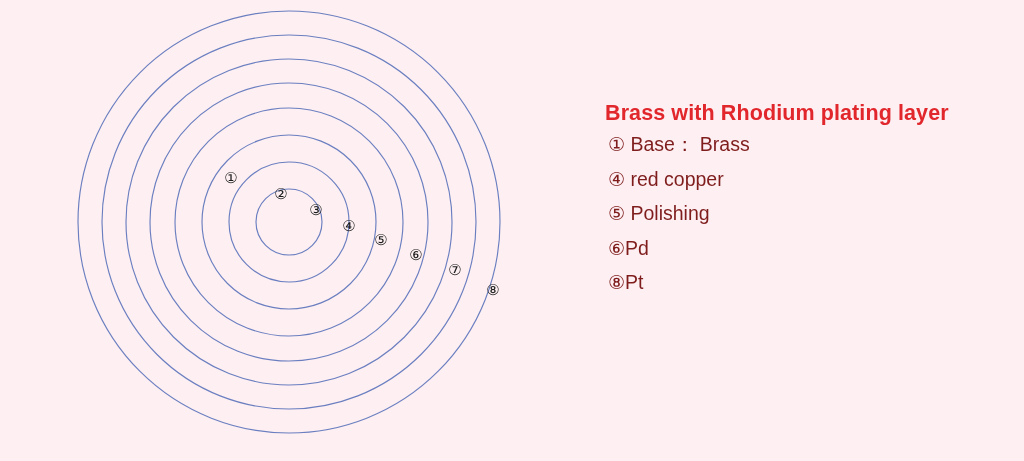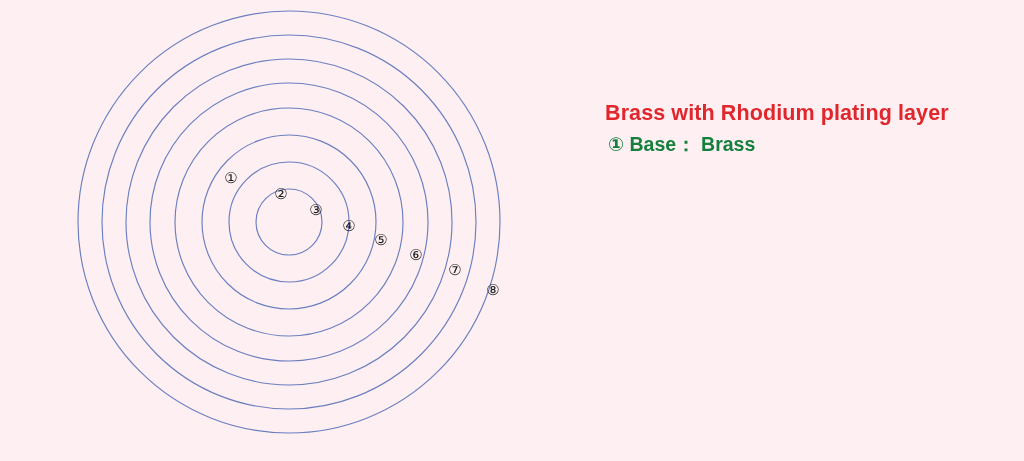--- a/index.html
+++ b/index.html
@@ -73,24 +73,23 @@
     position: absolute;
     left: 3px;
     top: 127px;
     margin: 0;
     padding: 0;
     list-style: none;
   }
   .legend-item {
     font-family: "Liberation Sans", sans-serif;
     font-size: 19.5px;
-    color: #15803d;
+    color: #7f1d1d;
     line-height: 34.6px;
     white-space: pre;
-    font-weight: bold;
   }
   .legend-marker {
     font-family: "DejaVu Sans", sans-serif;
     font-size: 19px;
   }
 </style>
 </head>
 <body style="background: rgb(253, 239, 242);">
 
 <div id="page" style="background: rgb(253, 239, 242);">
@@ -119,16 +118,20 @@
         </g>
     </svg>
   </div>
 
   <div id="caption">
 
     <div id="caption-title" style="color: rgb(225, 38, 44);">Brass with Rhodium plating layer</div>
 
     <ul id="legend-list">
         <li class="legend-item"><span class="legend-marker">①</span><span class="legend-label"> Base： Brass</span></li>
+        <li class="legend-item"><span class="legend-marker">④</span><span class="legend-label"> red copper</span></li>
+        <li class="legend-item"><span class="legend-marker">⑤</span><span class="legend-label"> Polishing</span></li>
+        <li class="legend-item"><span class="legend-marker">⑥</span><span class="legend-label">Pd</span></li>
+        <li class="legend-item"><span class="legend-marker">⑧</span><span class="legend-label">Pt</span></li>
       </ul>
 
   </div>
 </div>
 
 </body></html>

